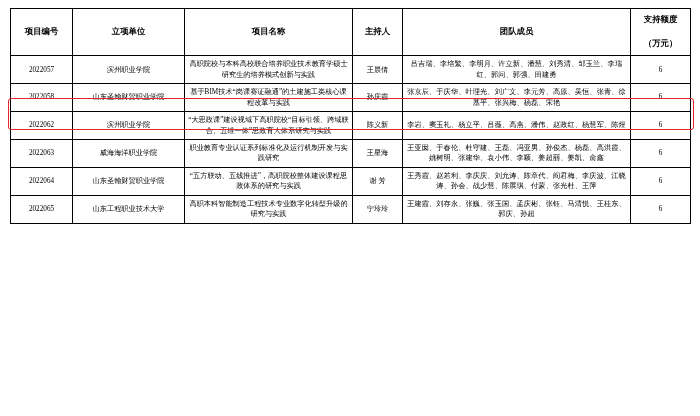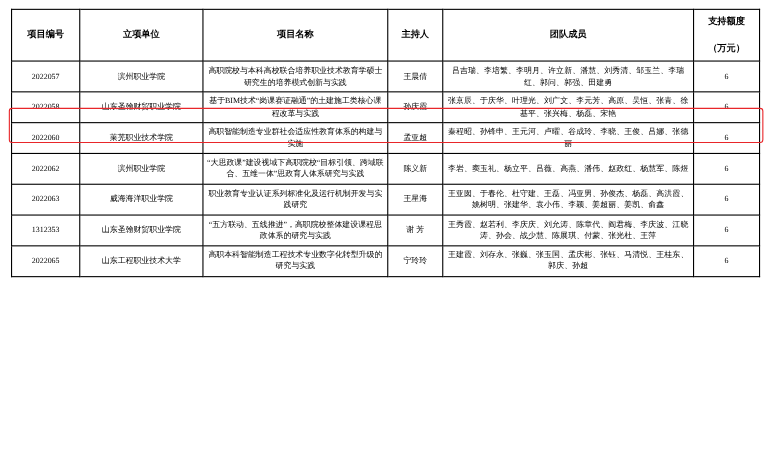--- a/index.html
+++ b/index.html
@@ -109,45 +109,37 @@
           </tr>
           <tr>
             <td class="code">2022058</td>
             <td class="unit">山东圣翰财贸职业学院</td>
             <td class="proj">基于BIM技术“岗课赛证融通”的土建施工类核心课程改革与实践</td>
             <td class="lead">孙庆霞</td>
             <td class="team">张京辰、于庆华、叶理光、刘广文、李元芳、高原、吴恒、张青、徐基平、张兴梅、杨磊、宋艳</td>
             <td class="amt">6</td>
           </tr>
           <tr>
-            <td class="code">2022060</td>
-            <td class="unit">莱芜职业技术学院</td>
-            <td class="proj">高职智能制造专业群社会适应性教育体系的构建与实施</td>
-            <td class="lead">孟亚超</td>
-            <td class="team">秦程昭、孙锋申、王元河、卢曜、谷成玲、李晓、王俊、吕娜、张德丽</td>
-            <td class="amt">6</td>
-          </tr>
-          <tr>
             <td class="code">2022062</td>
             <td class="unit">滨州职业学院</td>
             <td class="proj">“大思政课”建设视域下高职院校“目标引领、跨域联合、五维一体”思政育人体系研究与实践</td>
             <td class="lead">陈义新</td>
             <td class="team">李岩、窦玉礼、杨立平、吕薇、高燕、潘伟、赵政红、杨慧军、陈煜</td>
             <td class="amt">6</td>
           </tr>
           <tr>
             <td class="code">2022063</td>
             <td class="unit">威海海洋职业学院</td>
             <td class="proj">职业教育专业认证系列标准化及运行机制开发与实践研究</td>
             <td class="lead">王星海</td>
             <td class="team">王亚囡、于春伦、杜守建、王磊、冯亚男、孙俊杰、杨磊、高洪霞、姚树明、张建华、袁小伟、李颖、姜超丽、姜凯、俞鑫</td>
             <td class="amt">6</td>
           </tr>
           <tr>
-            <td class="code">1312353</td>
+            <td class="code">2022064</td>
             <td class="unit">山东圣翰财贸职业学院</td>
             <td class="proj">“五方联动、五线推进”，高职院校整体建设课程思政体系的研究与实践</td>
             <td class="lead">谢 芳</td>
             <td class="team">王秀霞、赵若利、李庆庆、刘允涛、陈章代、阎君梅、李庆波、江晓涛、孙会、战少慧、陈展琪、付蒙、张光杜、王萍</td>
             <td class="amt">6</td>
           </tr>
           <tr>
             <td class="code">2022065</td>
             <td class="unit">山东工程职业技术大学</td>
             <td class="proj">高职本科智能制造工程技术专业数字化转型升级的研究与实践</td>

